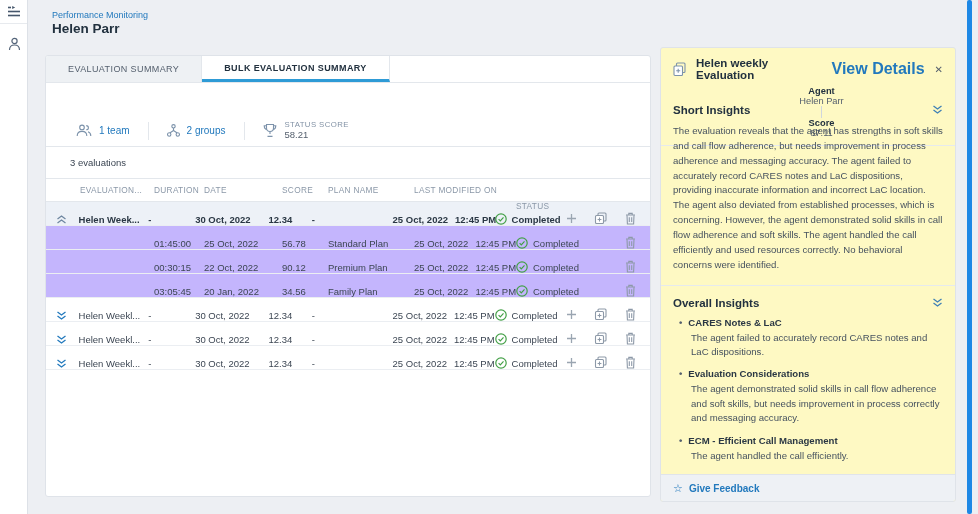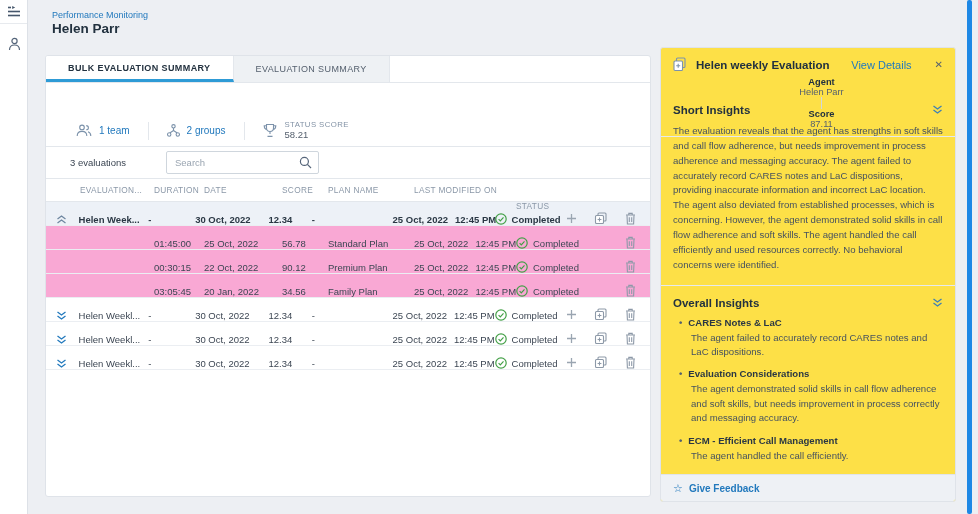--- a/index.html
+++ b/index.html
@@ -34,40 +34,40 @@
   .controls { display:flex; align-items:center; height:31px; padding-left:24px; gap:40px; }
   .eval-count { font-size:9.5px; color:#3c4653; }
   .searchbox { position:relative; width:153px; height:23px; }
   .searchbox input { width:100%; height:100%; border:1px solid #cfd6dd; border-radius:2px; font-size:9.5px; padding:0 26px 0 8px; color:#3c4653; font-family:"Liberation Sans",sans-serif; outline:none; }
   .searchbox input::placeholder { color:#9aa5b1; }
   .searchbox .mag { position:absolute; right:7px; top:4px; }
 
   .thead { display:flex; align-items:center; height:24px; border-top:1px solid #e3e7ec; border-bottom:1px solid #e3e7ec; font-size:8.3px; letter-spacing:.3px; color:#8b98a8; padding-left:10px; }
   .trow { display:flex; align-items:flex-end; height:24px; border-bottom:1px solid #ebeef2; font-size:9.5px; color:#3c4653; padding-left:10px; cursor:pointer; }
   .trow.expanded { background:#edf1f7; font-weight:bold; color:#2a3744; }
-  .trow.child { background:#f9a8d4; }
+  .trow.child { background:#c4b5fd; }
 
   .c-exp { width:24px; display:flex; align-items:center; }
   .c-name { width:74px; white-space:nowrap; overflow:hidden; }
   .c-dur { width:50px; }
   .c-date { width:78px; }
   .c-score { width:46px; }
   .c-plan { width:86px; }
   .c-mod { width:102px; white-space:nowrap; }
   .c-mod .mtime { margin-left:7px; }
   .c-status { width:76px; display:flex; align-items:center; gap:5px;margin-top:31px; }
   .c-act { flex:1; display:flex; align-items:center; justify-content:flex-end; gap:17px; padding-right:14px; }
   .act { display:inline-flex; cursor:pointer; }
 
   
-  .side-panel { position:absolute; left:660px; top:47px; width:296px; height:455px; background:#fde047; border:1px solid #dfe3e9; border-radius:3px; overflow:hidden; }
+  .side-panel { position:absolute; left:660px; top:47px; width:296px; height:455px; background:#fef9c3; border:1px solid #dfe3e9; border-radius:3px; overflow:hidden; }
   .sp-head { padding:9px 12px 7px 12px; border-bottom:1px solid #e6eaee; }
   .sp-title-row { display:flex; align-items:center; gap:8px; }
   .sp-title { font-size:11.5px; font-weight:bold; color:#22313f; flex:1; }
-  .view-details { font-size:11px; font-weight:normal; color:#2279bd; cursor:pointer; margin-right:15px; }
+  .view-details { font-size:16px; font-weight:bold; color:#2279bd; cursor:pointer; margin-right:2px; }
   .sp-close { font-size:10px; color:#55606e; cursor:pointer; }
   .sp-sub { display:flex; align-items:center; margin:5px 0 0 27px; font-size:9.3px; color:#55606e;flex-direction:column; }
   .sp-sub b { color:#22313f; }
   .sub-sep { width:1px; height:12px; background:#cfd6dd; margin:0 9px; }
   .sp-sub .gap { width:5px; }
 
   .sp-content { position:absolute; top:47px; bottom:27px; left:0; right:0; overflow:hidden; }
   .section { padding:9px 12px 10px 12px; }
   .sec-head { display:flex; align-items:center; justify-content:space-between; margin-bottom:8px; }
   .sec-title { font-size:11.5px; font-weight:bold; color:#22313f; }
@@ -107,22 +107,22 @@
       <path d="M1.5 13 C1.5 9.5 4 8 6.5 8 C9 8 11.5 9.5 11.5 13" stroke="#55657a" stroke-width="1.2"></path>
     </svg>
   </span>
 </div>
 
 <div class="crumb">Performance Monitoring</div>
 <div class="page-title">Helen Parr</div>
 
 <div class="main-panel">
   <div class="tabs">
+    <div class="tab">EVALUATION SUMMARY</div>
     <div class="tab active">BULK EVALUATION SUMMARY</div>
-    <div class="tab">EVALUATION SUMMARY</div>
   </div>
 
   <div class="stats">
     <div class="stat">
       <svg width="16" height="13" viewBox="0 0 16 13" fill="none">
         <circle cx="6" cy="3.4" r="2.3" stroke="#7d93ab" stroke-width="1.1"></circle>
         <path d="M1.2 12 C1.2 8.8 3.4 7.4 6 7.4 C8.6 7.4 10.8 8.8 10.8 12" stroke="#7d93ab" stroke-width="1.1"></path>
         <path d="M10.2 1.6 C11.4 1.6 12.4 2.5 12.4 3.7 C12.4 4.9 11.4 5.8 10.2 5.8" stroke="#7d93ab" stroke-width="1.1"></path>
         <path d="M12 7.8 C13.8 8.4 14.8 9.9 14.8 12" stroke="#7d93ab" stroke-width="1.1"></path>
       </svg>
@@ -149,29 +149,20 @@
       </svg>
       <div class="avg-lines">
         <span class="avg-label">STATUS SCORE</span>
         <span class="avg-value">58.21</span>
       </div>
     </div>
   </div>
 
   <div class="controls">
     <span class="eval-count">3 evaluations</span>
-    <div class="searchbox">
-      <input type="text" placeholder="Search" style="">
-      <span class="mag">
-        <svg width="13" height="13" viewBox="0 0 13 13" fill="none">
-          <circle cx="5.4" cy="5.4" r="4" stroke="#55657a" stroke-width="1.2"></circle>
-          <path d="M8.4 8.4 L12 12" stroke="#55657a" stroke-width="1.2"></path>
-        </svg>
-      </span>
-    </div>
   </div>
 
   <div class="thead" id="thead">
       <span class="c-exp"></span>
       <span class="c-name">EVALUATION...</span>
       <span class="c-dur">DURATION</span>
       <span class="c-date">DATE</span>
       <span class="c-score">SCORE</span>
       <span class="c-plan">PLAN NAME</span>
       <span class="c-mod">LAST MODIFIED ON</span>

